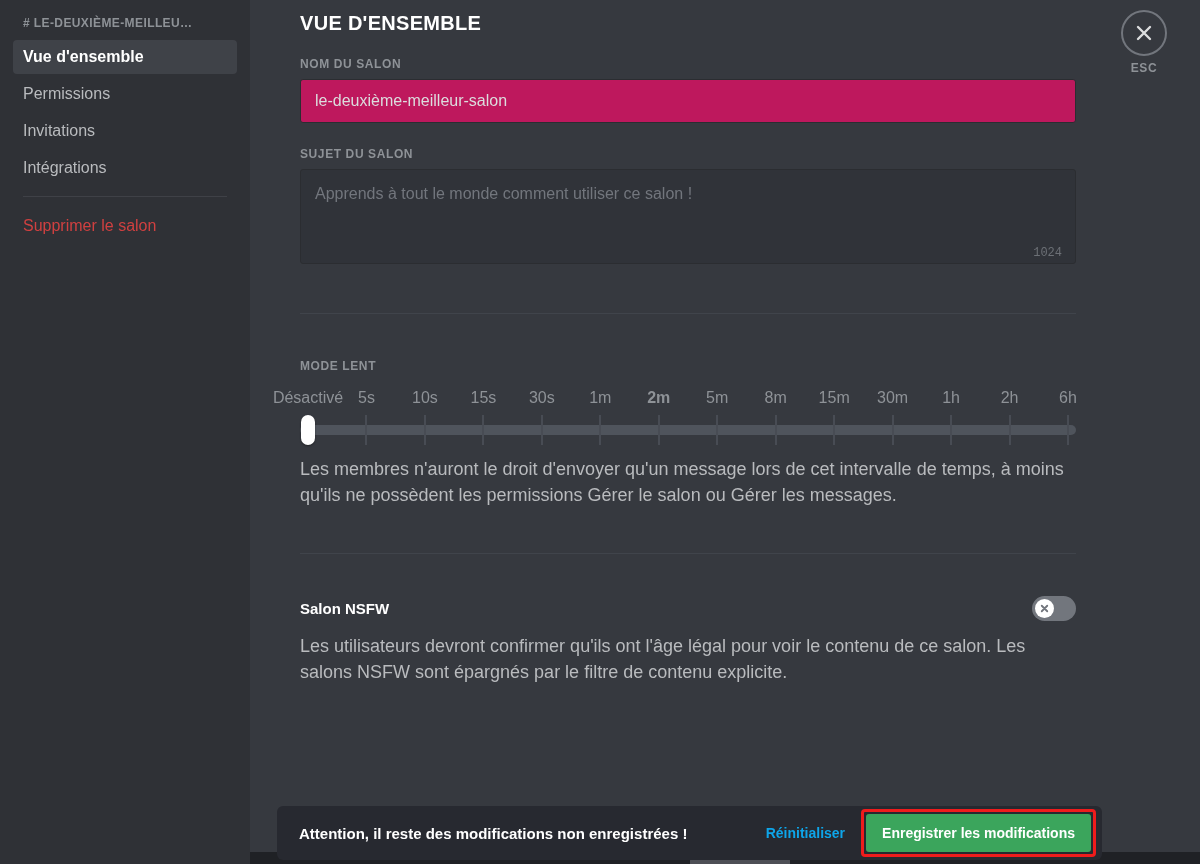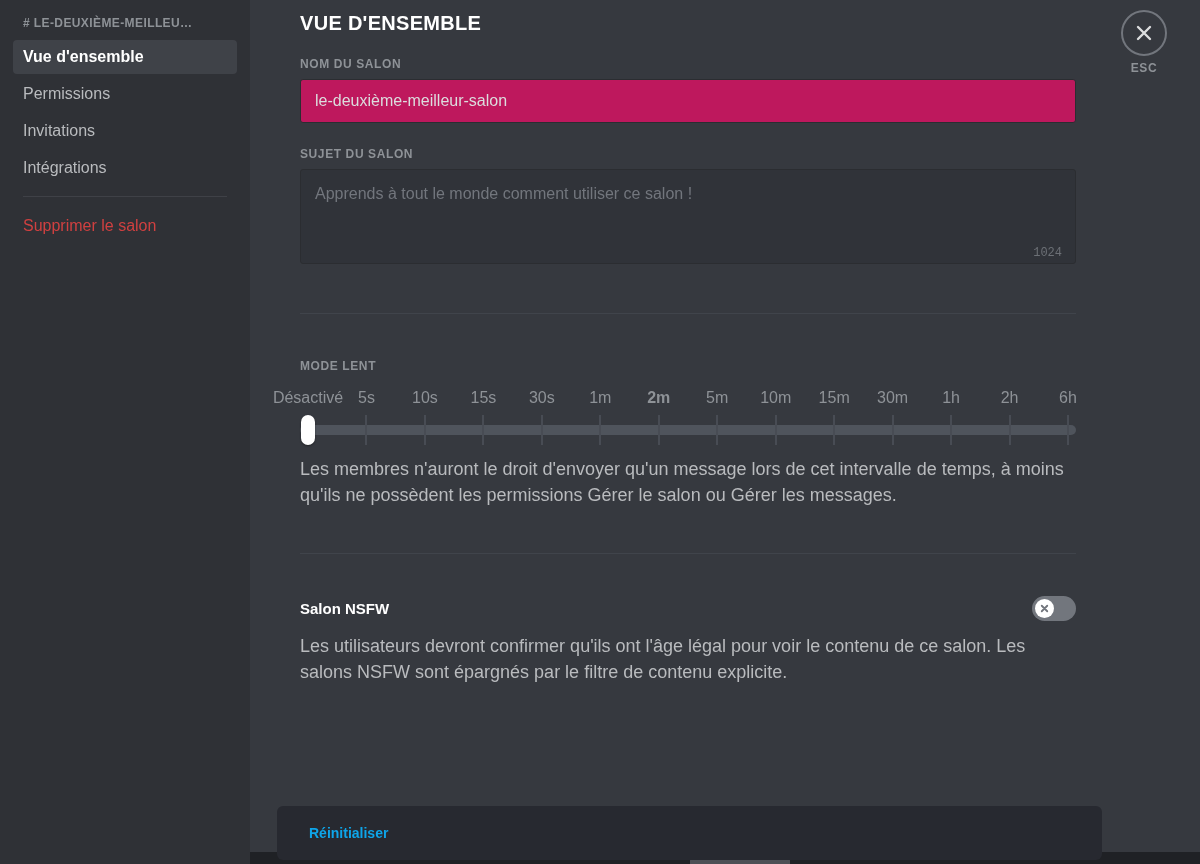--- a/index.html
+++ b/index.html
@@ -216,21 +216,21 @@
         <div class="slider-area">
           <div class="tick-labels" id="tick-labels">
               <div class="tick-label" style="left: 8px;">Désactivé</div>
               <div class="tick-label" style="left: 66.4615px;">5s</div>
               <div class="tick-label" style="left: 124.923px;">10s</div>
               <div class="tick-label" style="left: 183.385px;">15s</div>
               <div class="tick-label" style="left: 241.846px;">30s</div>
               <div class="tick-label" style="left: 300.308px;">1m</div>
               <div class="tick-label" style="left: 358.769px; font-weight: bold;">2m</div>
               <div class="tick-label" style="left: 417.231px;">5m</div>
-              <div class="tick-label" style="left: 475.692px;">10m</div>
+              <div class="tick-label" style="left: 475.692px;">8m</div>
               <div class="tick-label" style="left: 534.154px;">15m</div>
               <div class="tick-label" style="left: 592.615px;">30m</div>
               <div class="tick-label" style="left: 651.077px;">1h</div>
               <div class="tick-label" style="left: 709.538px;">2h</div>
               <div class="tick-label" style="left: 768px;">6h</div>
             </div>
           <div class="slider-track-wrap" id="slider-track">
             <div class="slider-rail"></div>
           <div class="slider-tick" style="left: 66.4615px;"></div>
               <div class="slider-tick" style="left: 124.923px;"></div>
@@ -270,16 +270,20 @@
       <div style="height:13px"></div>
       <div class="help-text">Les utilisateurs devront confirmer qu'ils ont l'âge légal pour voir le contenu de ce salon. Les salons NSFW sont épargnés par le filtre de contenu explicite.</div>
 
     </div>
   </div>
 
   <div id="behind-bg"></div>
   <div id="behind-strip"></div>
 
   <div id="save-bar">
+    <div id="save-msg">Attention, il reste des modifications non enregistrées !</div>
     <button id="reset-btn">Réinitialiser</button>
+    <div id="save-btn-highlight">
+      <button id="save-btn">Enregistrer les modifications</button>
+    </div>
   </div>
 
 </div>
 
 </body></html>

